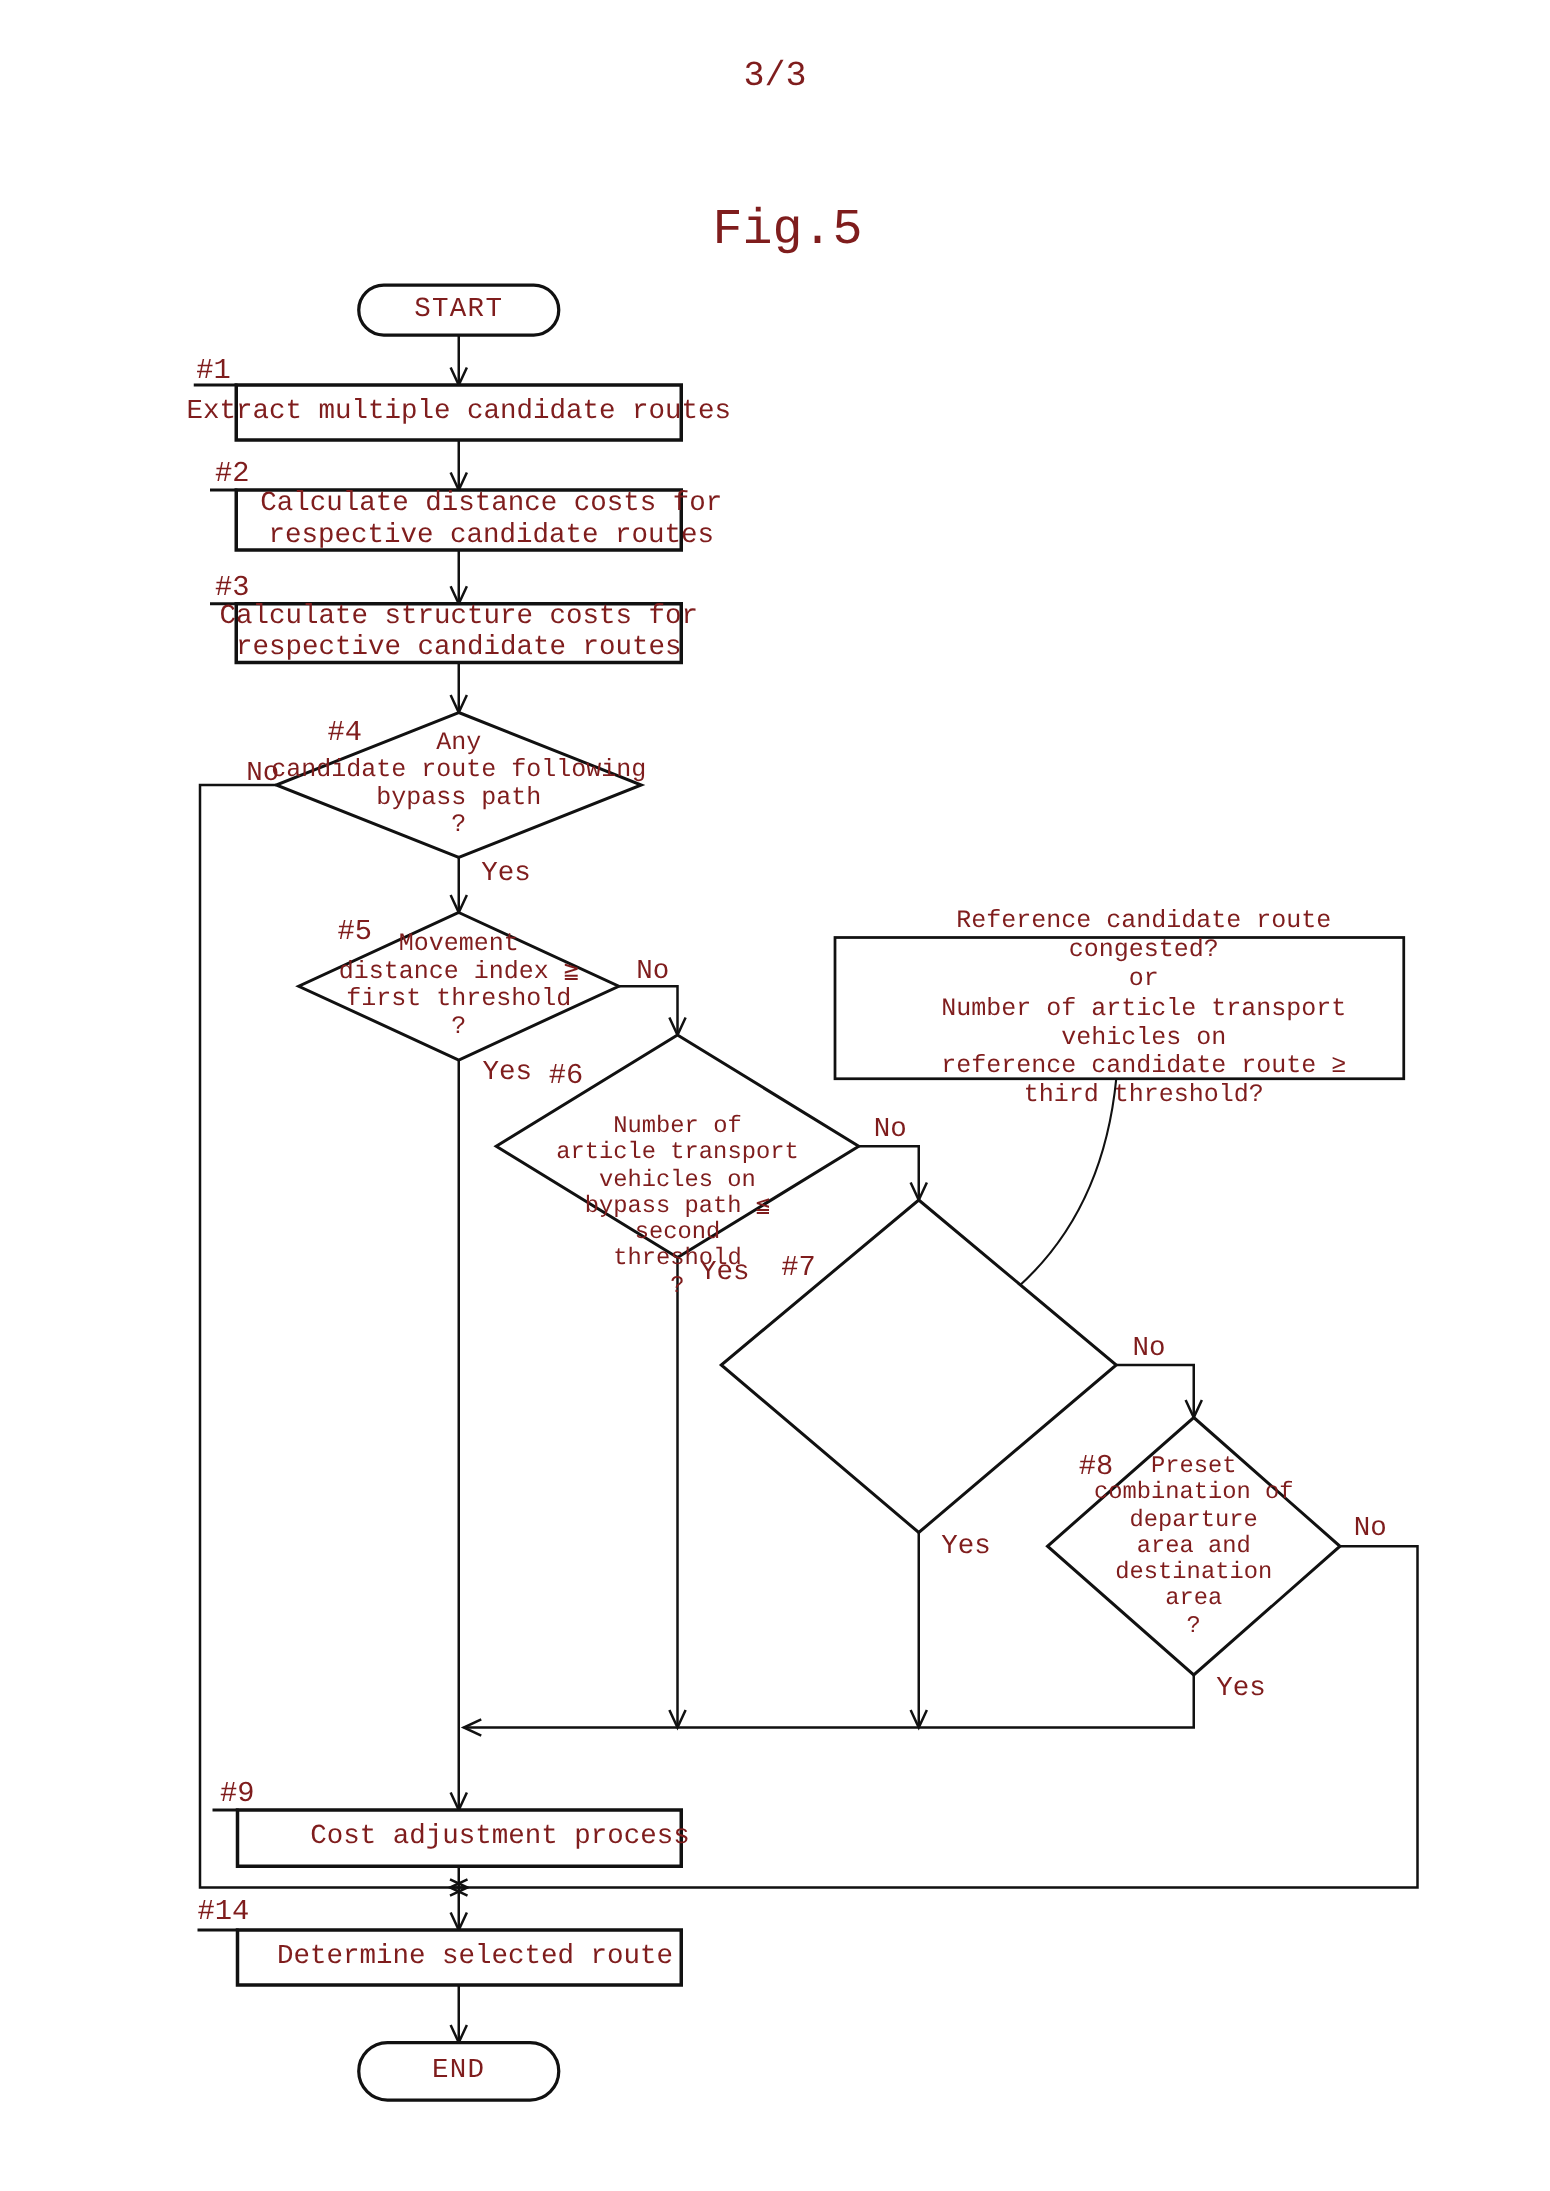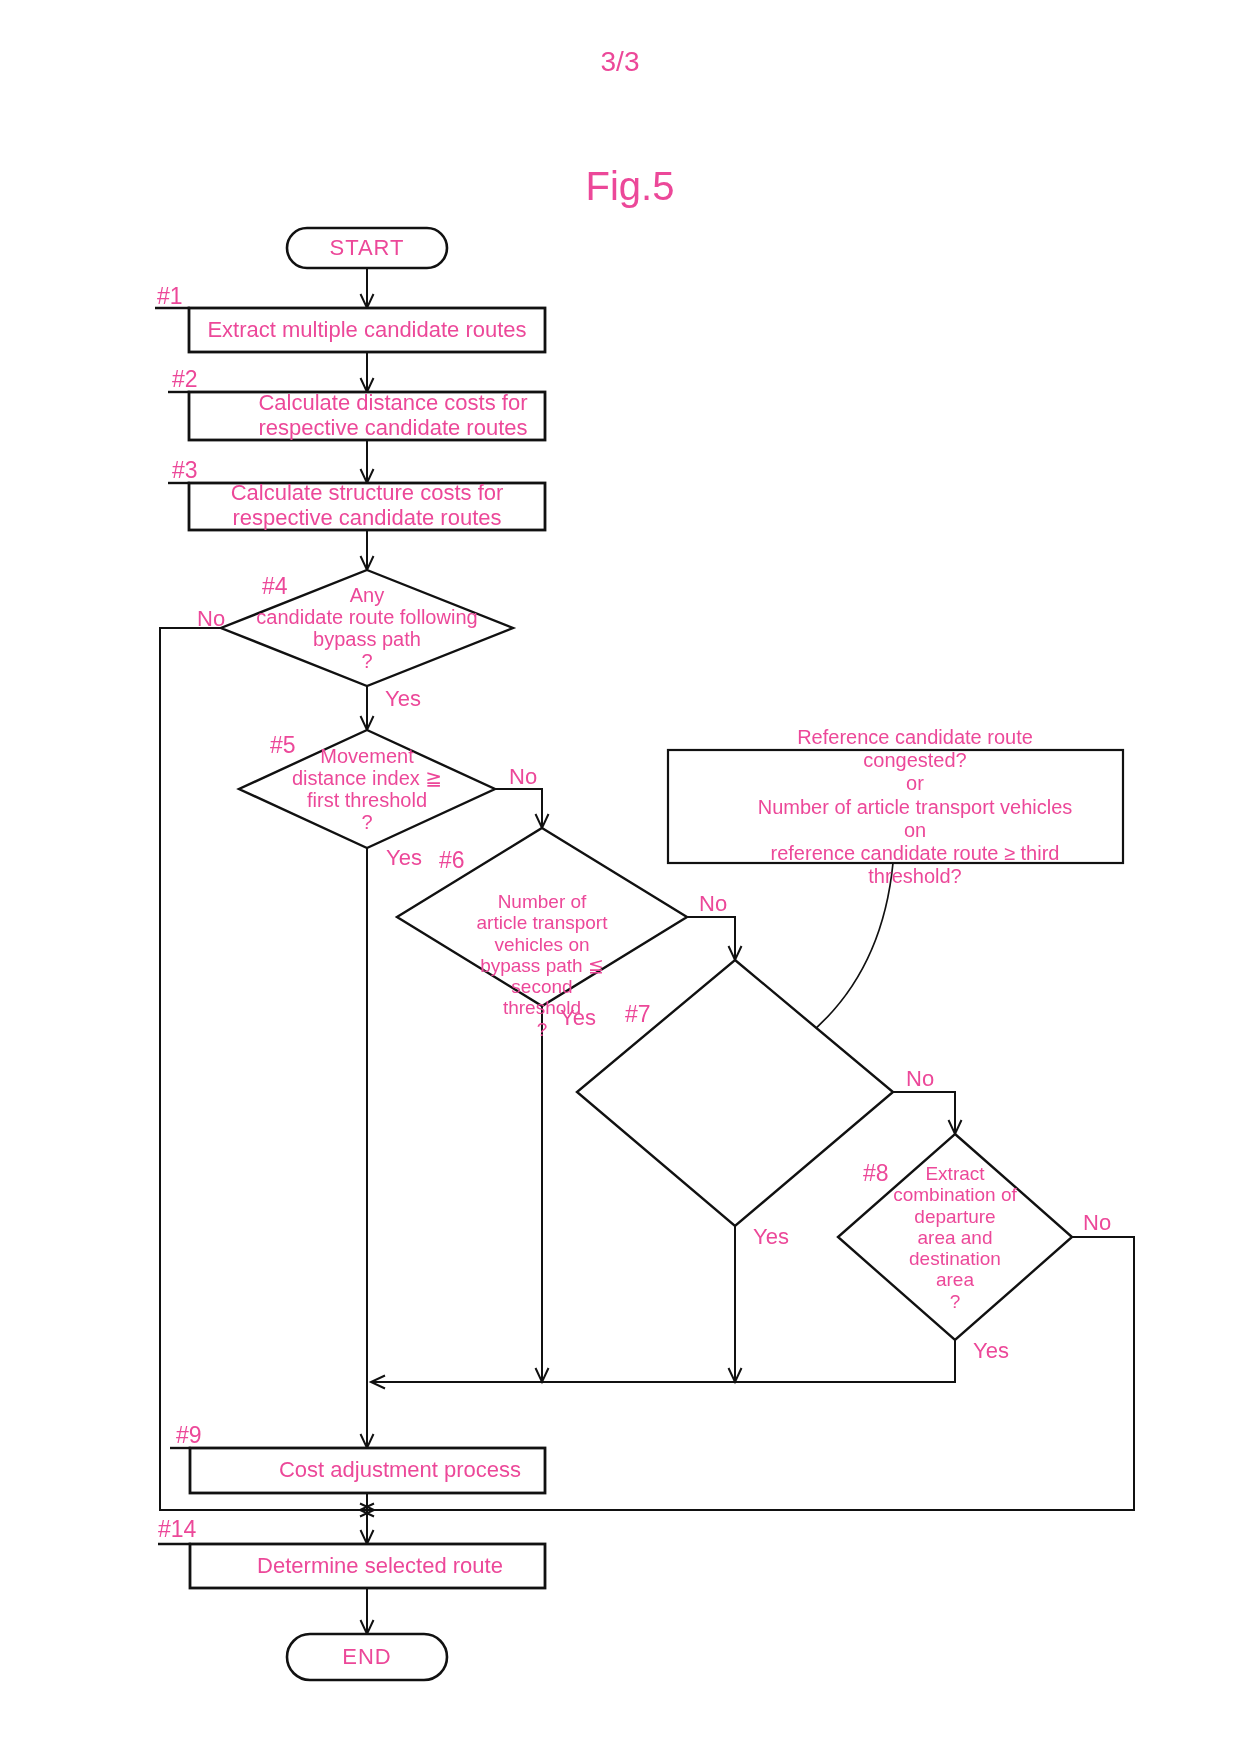--- a/index.html
+++ b/index.html
@@ -1,21 +1,21 @@
 <!DOCTYPE html>
 <html><head>
 <meta charset="utf-8">
 <style>
   html,body { margin:0; padding:0; background:#e8e8e8; }
   #page {
     position:relative; width:1240px; height:1753px; background:#ffffff;
     font-family:"Liberation Sans", sans-serif; color:#111; overflow:hidden;
   }
   svg.lines { position:absolute; left:0; top:0; }
-  .t { position:absolute; color:#ec4899; font-family:Liberation Sans, sans-serif;
+  .t { position:absolute; color:#7f1d1d; font-family:Liberation Mono, monospace;
        white-space:pre-line; line-height:1.12; }
   .ctr { transform:translate(-50%,-50%); text-align:center; }
   .page-num   { font-size:28px; }
   .fig-title  { font-size:40px; }
   .term-label { font-size:22px; letter-spacing:1px; }
   .box-text   { font-size:22px; }
   .d-text     { font-size:20px; line-height:1.1; }
   .d-text-sm  { font-size:19px; line-height:1.12; }
   .ann-text   { font-size:20px; line-height:1.16;margin-left:20px; }
   .step-label { font-size:23px; }
@@ -100,21 +100,21 @@
 distance index ≧
 first threshold
 ?</div>
   <div class="t ctr d-text-sm" style="left:542px; top:917px;margin-top:48px;">Number of
 article transport
 vehicles on
 bypass path ≦
 second
 threshold
 ?</div>
-  <div class="t ctr d-text-sm" style="left:955px; top:1237px;">Extract
+  <div class="t ctr d-text-sm" style="left:955px; top:1237px;">Preset
 combination of
 departure
 area and
 destination
 area
 ?</div>
 
   <div class="t ctr ann-text" style="left:895px; top:807px;">Reference candidate route congested?
 or
 Number of article transport vehicles on

